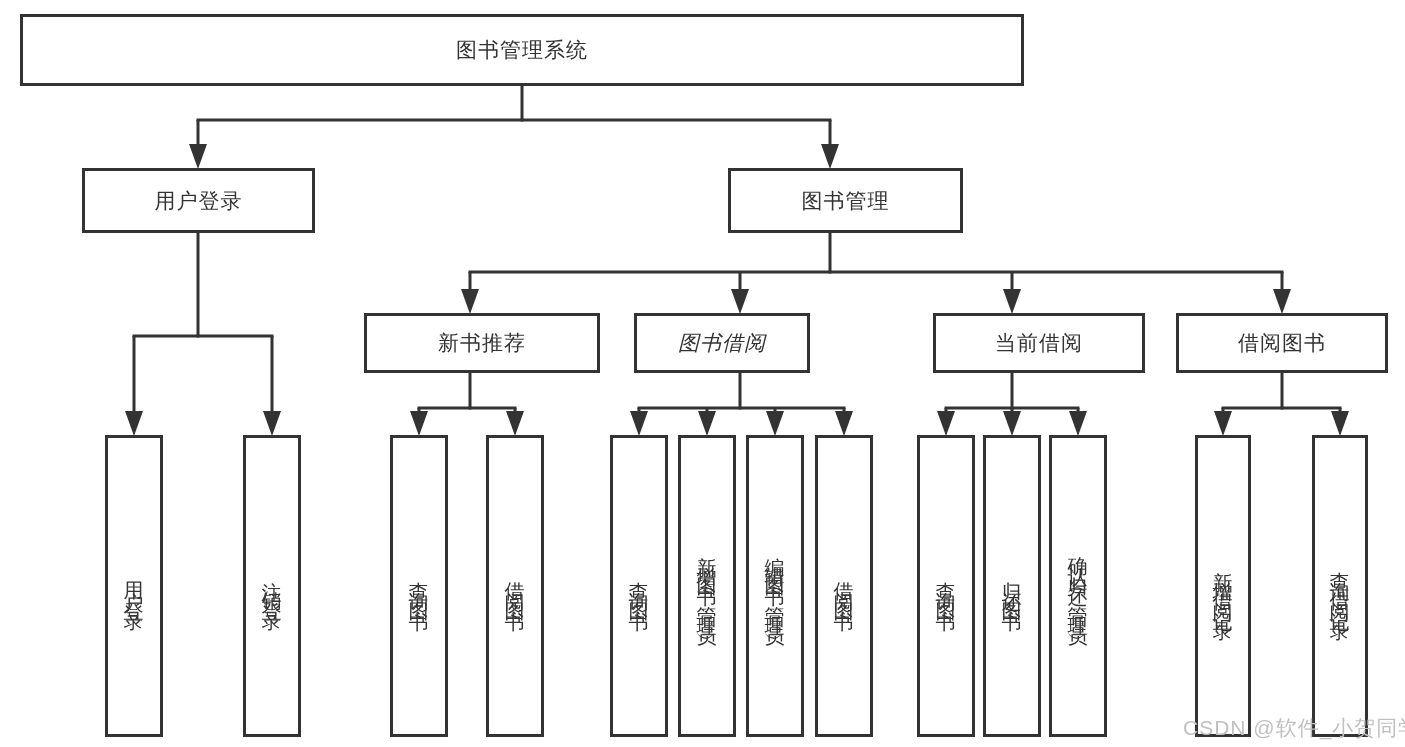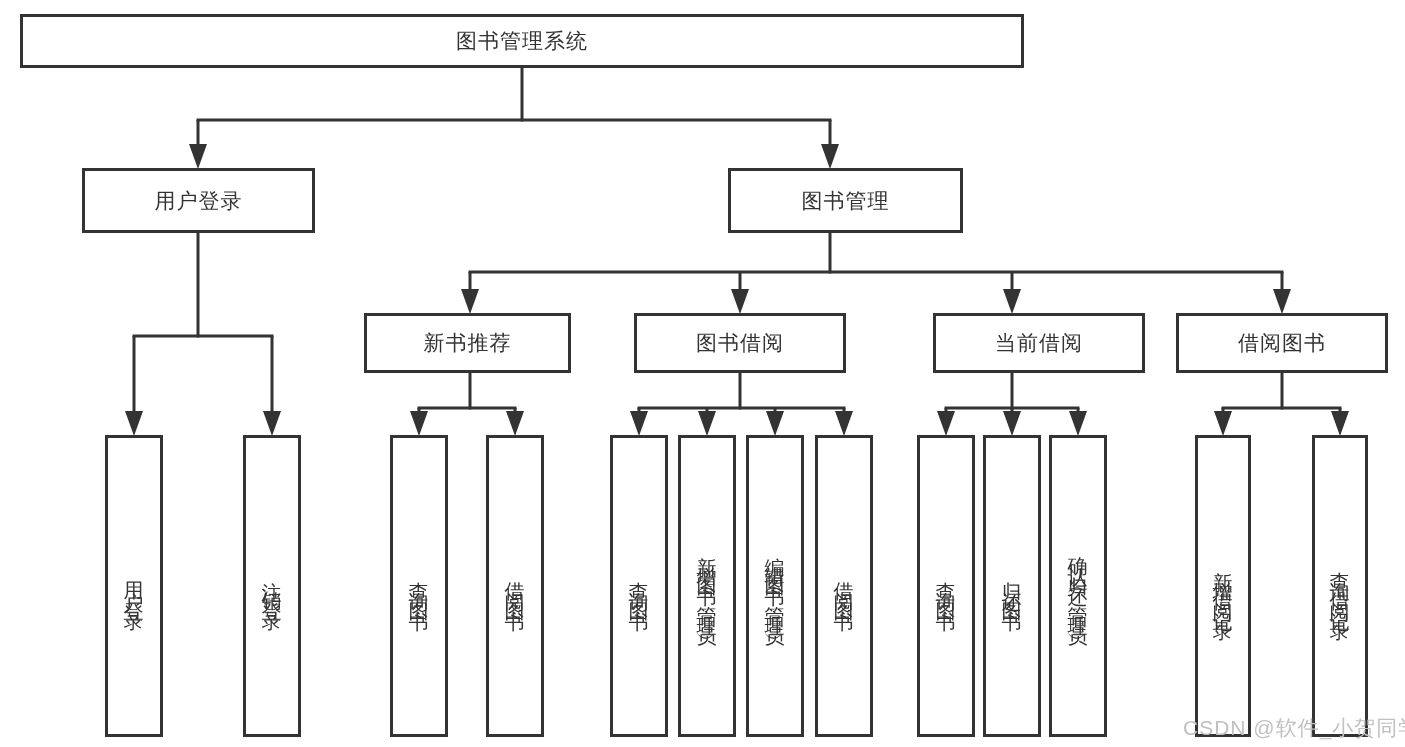--- a/index.html
+++ b/index.html
@@ -106,35 +106,35 @@
       <polygon points="766,411 784,411 775,436"></polygon>
       <polygon points="835,411 853,411 844,436"></polygon>
       <polygon points="937,411 955,411 946,436"></polygon>
       <polygon points="1003,411 1021,411 1012,436"></polygon>
       <polygon points="1069,411 1087,411 1078,436"></polygon>
       <polygon points="1214,411 1232,411 1223,436"></polygon>
       <polygon points="1331,411 1349,411 1340,436"></polygon>
     </g>
   </svg>
 
-  <div class="node h-node" style="left:20px;top:14px;width:1004px;height:54px;">
+  <div class="node h-node" style="left:20px;top:14px;width:1004px;height:72px;">
     <span>图书管理系统</span>
   </div>
 
   <div class="node h-node" style="left:82px;top:168px;width:233px;height:65px;">
     <span>用户登录</span>
   </div>
   <div class="node h-node" style="left:728px;top:168px;width:235px;height:65px;">
     <span>图书管理</span>
   </div>
 
-  <div class="node h-node" style="left:364px;top:313px;width:207px;height:60px;text-align:right;">
+  <div class="node h-node" style="left:364px;top:313px;width:236px;height:60px;text-align:right;">
     <span>新书推荐</span>
   </div>
-  <div class="node h-node" style="left:634px;top:313px;width:212px;height:60px;">
+  <div class="node h-node" style="left:634px;top:313px;width:176px;height:60px;font-style:italic;">
     <span>图书借阅</span>
   </div>
   <div class="node h-node" style="left:906px;top:313px;width:212px;height:60px;margin-left:27px;">
     <span>当前借阅</span>
   </div>
   <div class="node h-node" style="left:1176px;top:313px;width:212px;height:60px;">
     <span>借阅图书</span>
   </div>
 
   <div class="node v-node" style="left:105px;top:435px;width:58px;height:302px;">

